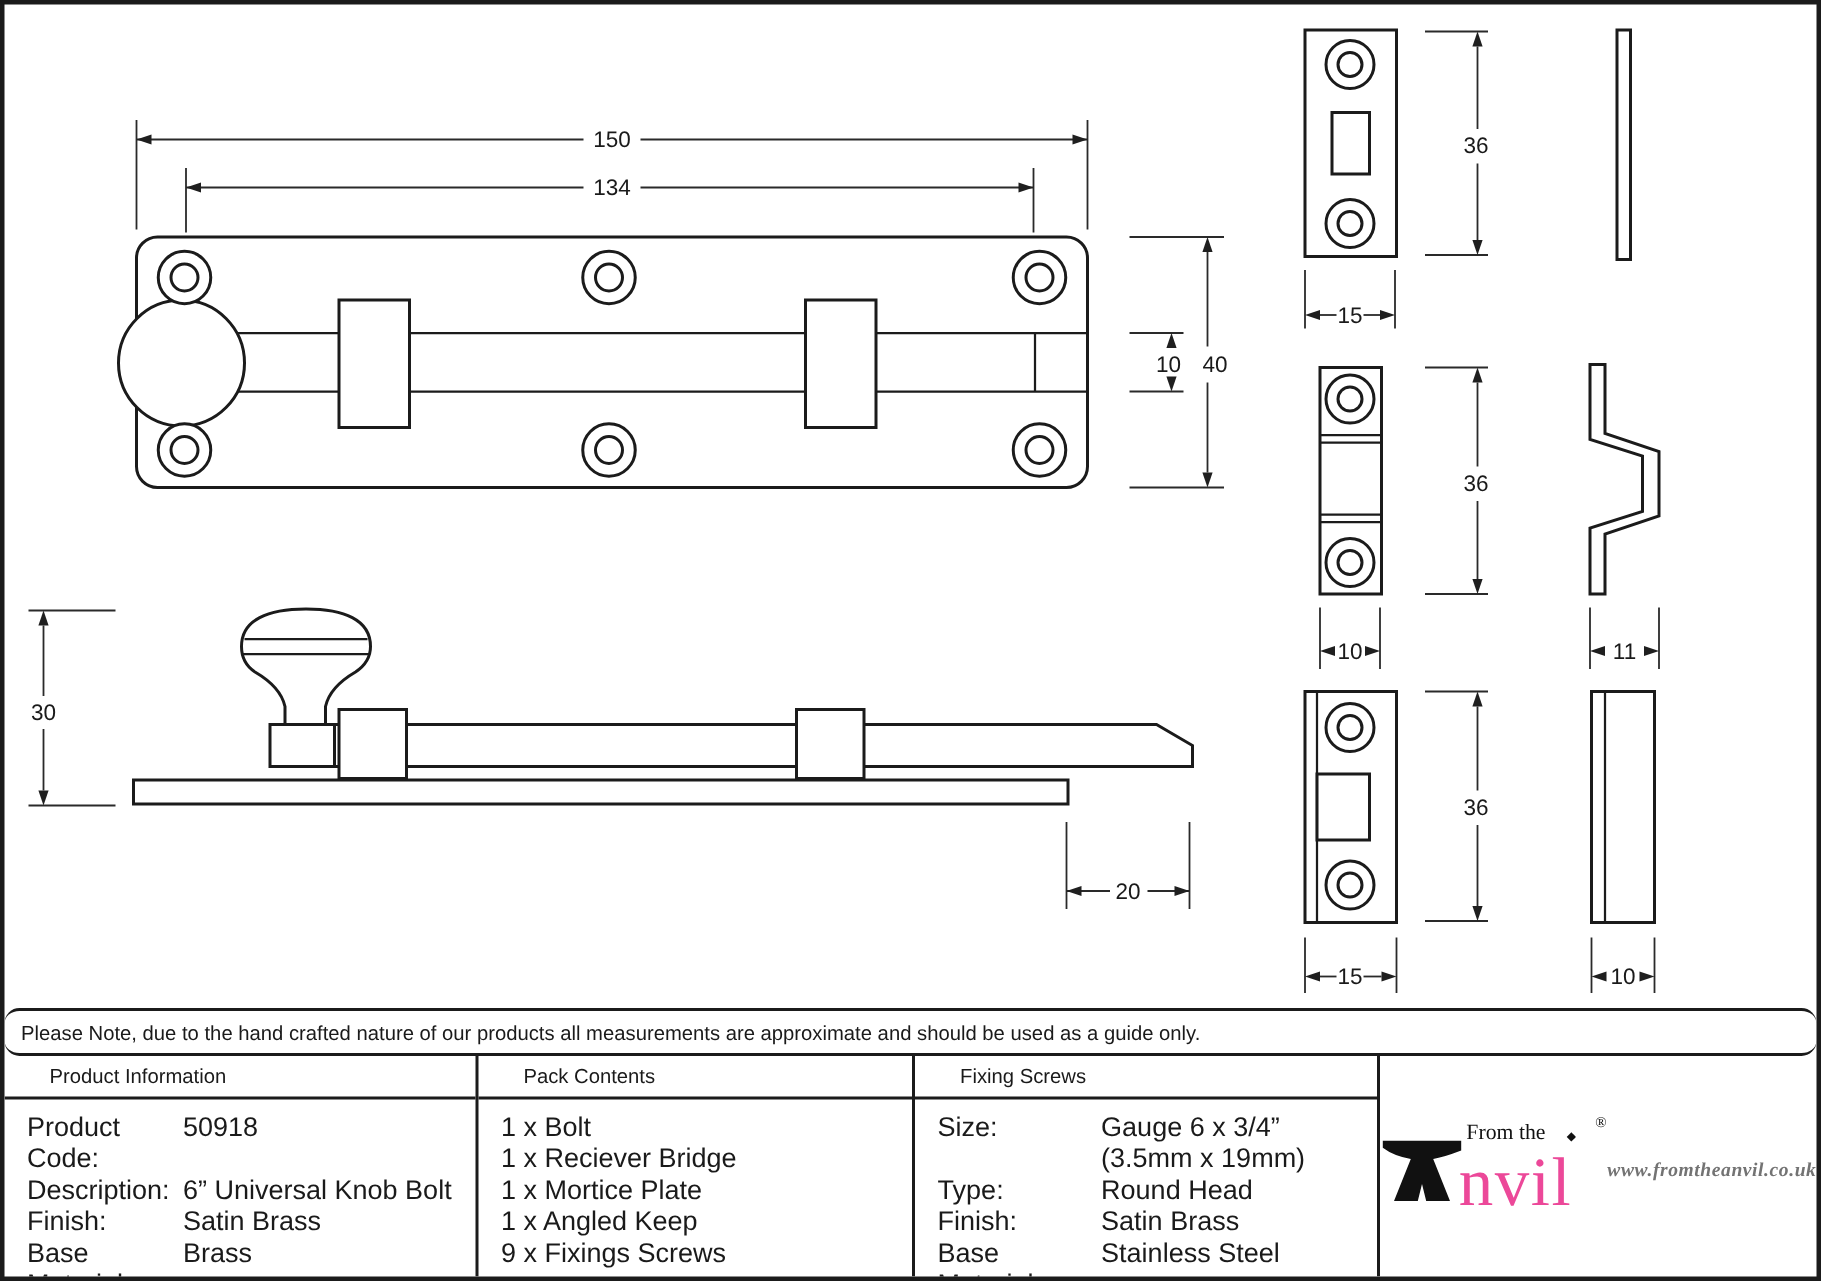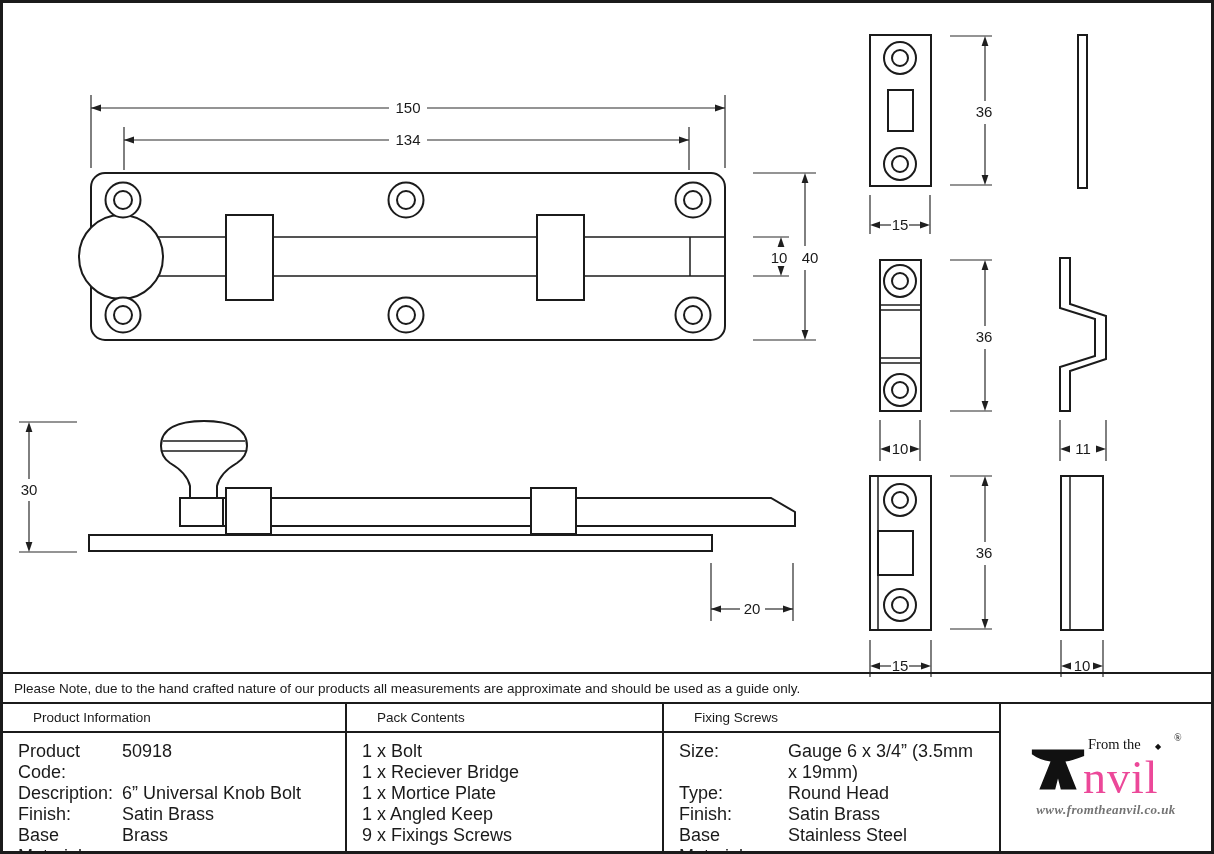--- a/index.html
+++ b/index.html
@@ -1,49 +1,49 @@
 <!DOCTYPE html>
 <html><head>
 <meta charset="utf-8">
 <style>
   html,body{margin:0;padding:0;background:#e8e8e8;}
   .page{
     position:relative; width:1214px; height:854px; margin:0 auto;
     background:#ffffff; border:3px solid #1b1b1b; box-sizing:border-box;
     font-family:"Liberation Sans", sans-serif; color:#1a1a1a; overflow:hidden;
   }
-  .drawing-area{position:absolute; left:0; top:0; width:1208px; height:669px;margin-top:15px;}
+  .drawing-area{position:absolute; left:0; top:0; width:1208px; height:669px;}
   svg text{font-family:"Liberation Sans", sans-serif; font-size:15px; fill:#1a1a1a;}
   .outline{fill:#ffffff; stroke:#1b1b1b; stroke-width:2;}
   .thin{stroke:#1b1b1b; stroke-width:1.5; fill:none;}
   .dim{stroke:#2a2a2a; stroke-width:1.2; fill:none;}
   .arr{fill:#1f1f1f; stroke:none;}
 
   .note-bar{
     position:absolute; left:0; right:0; top:669px; height:32px; box-sizing:border-box;
     border-top:2px solid #1b1b1b; border-bottom:2px solid #1b1b1b;
-    display:flex; align-items:center; padding:14px 11px; font-size:13.5px;
+    display:flex; align-items:center; padding:14px 11px; font-size:13.5px;border-radius:10px;
   }
   .spec-table{position:absolute; left:0; right:0; top:701px; bottom:0; display:flex;}
   .tcol{box-sizing:border-box; border-right:2px solid #1b1b1b;}
   .tcol.c1{width:344px;}
   .tcol.c2{width:317px;}
   .tcol.c3{width:337px;}
   .tcol.clogo{flex:1; border-right:none;}
   .thead{
     height:29px; box-sizing:border-box; border-bottom:2px solid #1b1b1b;
     display:flex; align-items:center; padding:0 30px; font-size:13.5px;
   }
   .tbody{padding:8px 15px 0 15px; font-size:18px; line-height:21px;}
   .trow{display:flex;}
   .c1 .lbl{width:104px; flex:none;}
   .c3 .lbl{width:109px; flex:none;}
 
   .logo-cell{
-    height:100%; display:flex; flex-direction:column;
+    height:100%; display:flex; flex-direction:row;
     align-items:center; justify-content:center;
   }
   .logo-lockup{position:relative; width:152px; height:60px;}
   .anvil-glyph{position:absolute; left:0; bottom:3px;}
   .anvil-glyph path{fill:#111111;}
   .nvil{
     position:absolute; left:53px; bottom:-1px; font-family:"Liberation Serif", serif;
     font-size:46px; line-height:0.9; letter-spacing:1px; color:#ec4899;
   }
   .fromthe{

